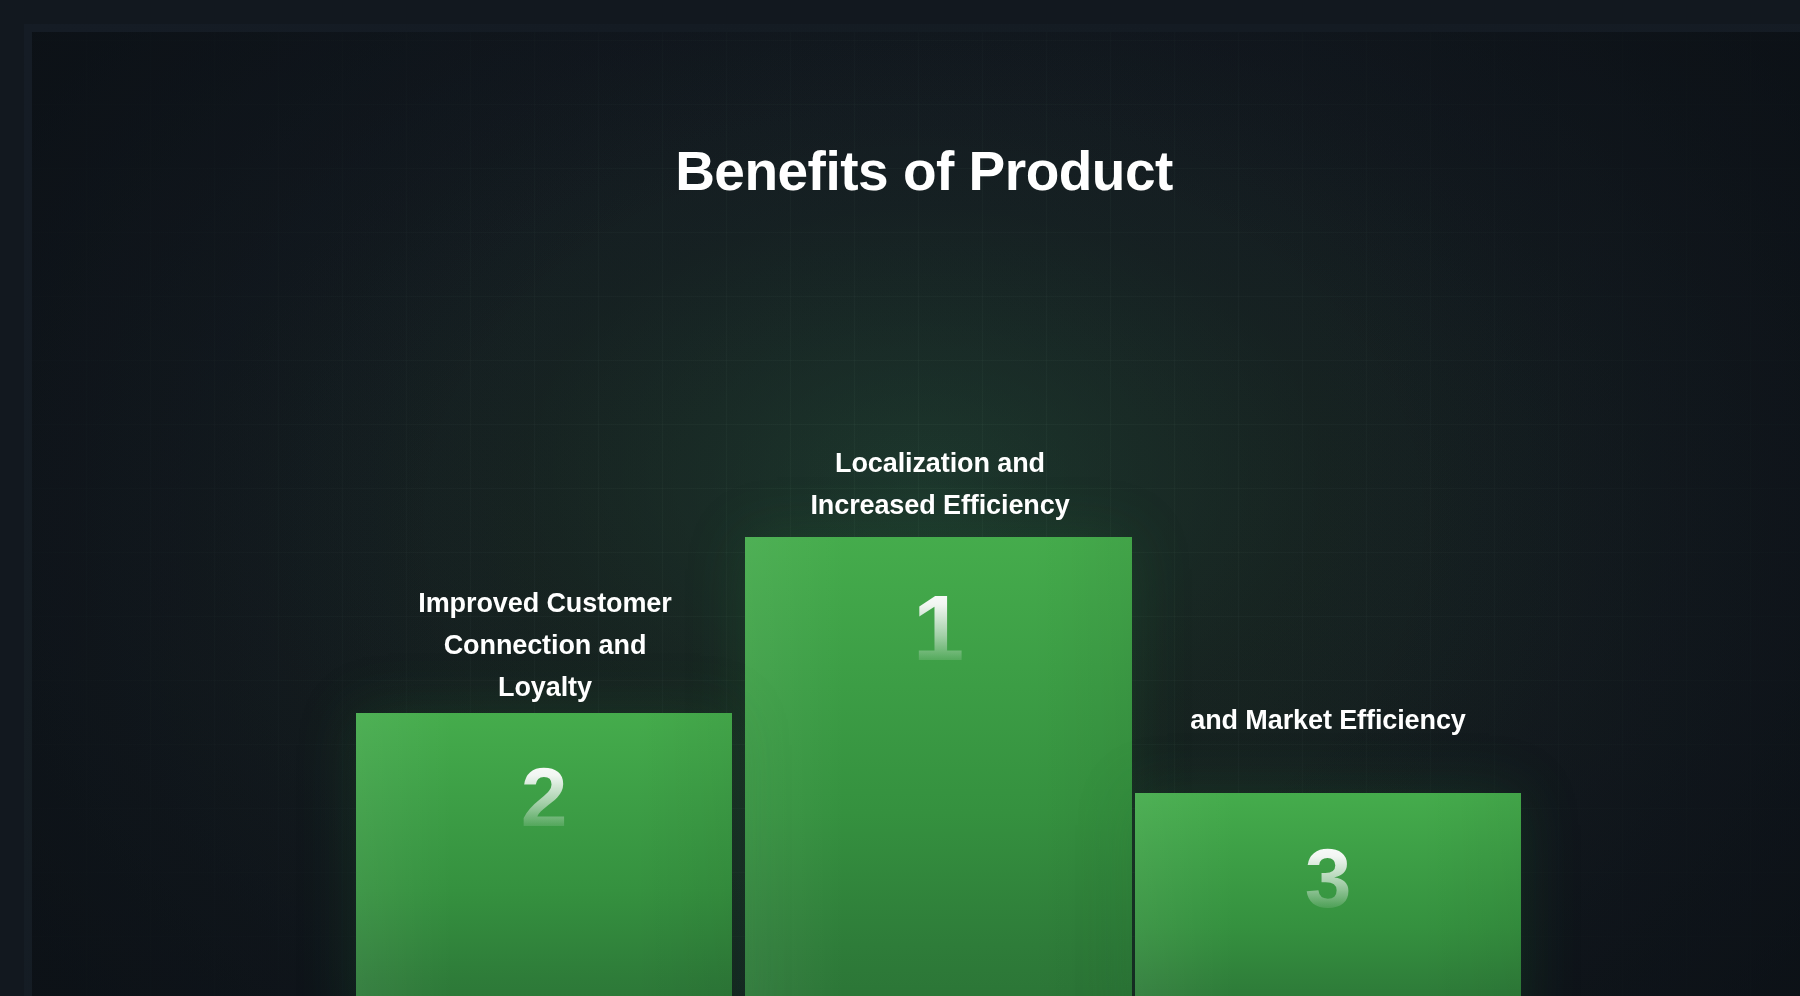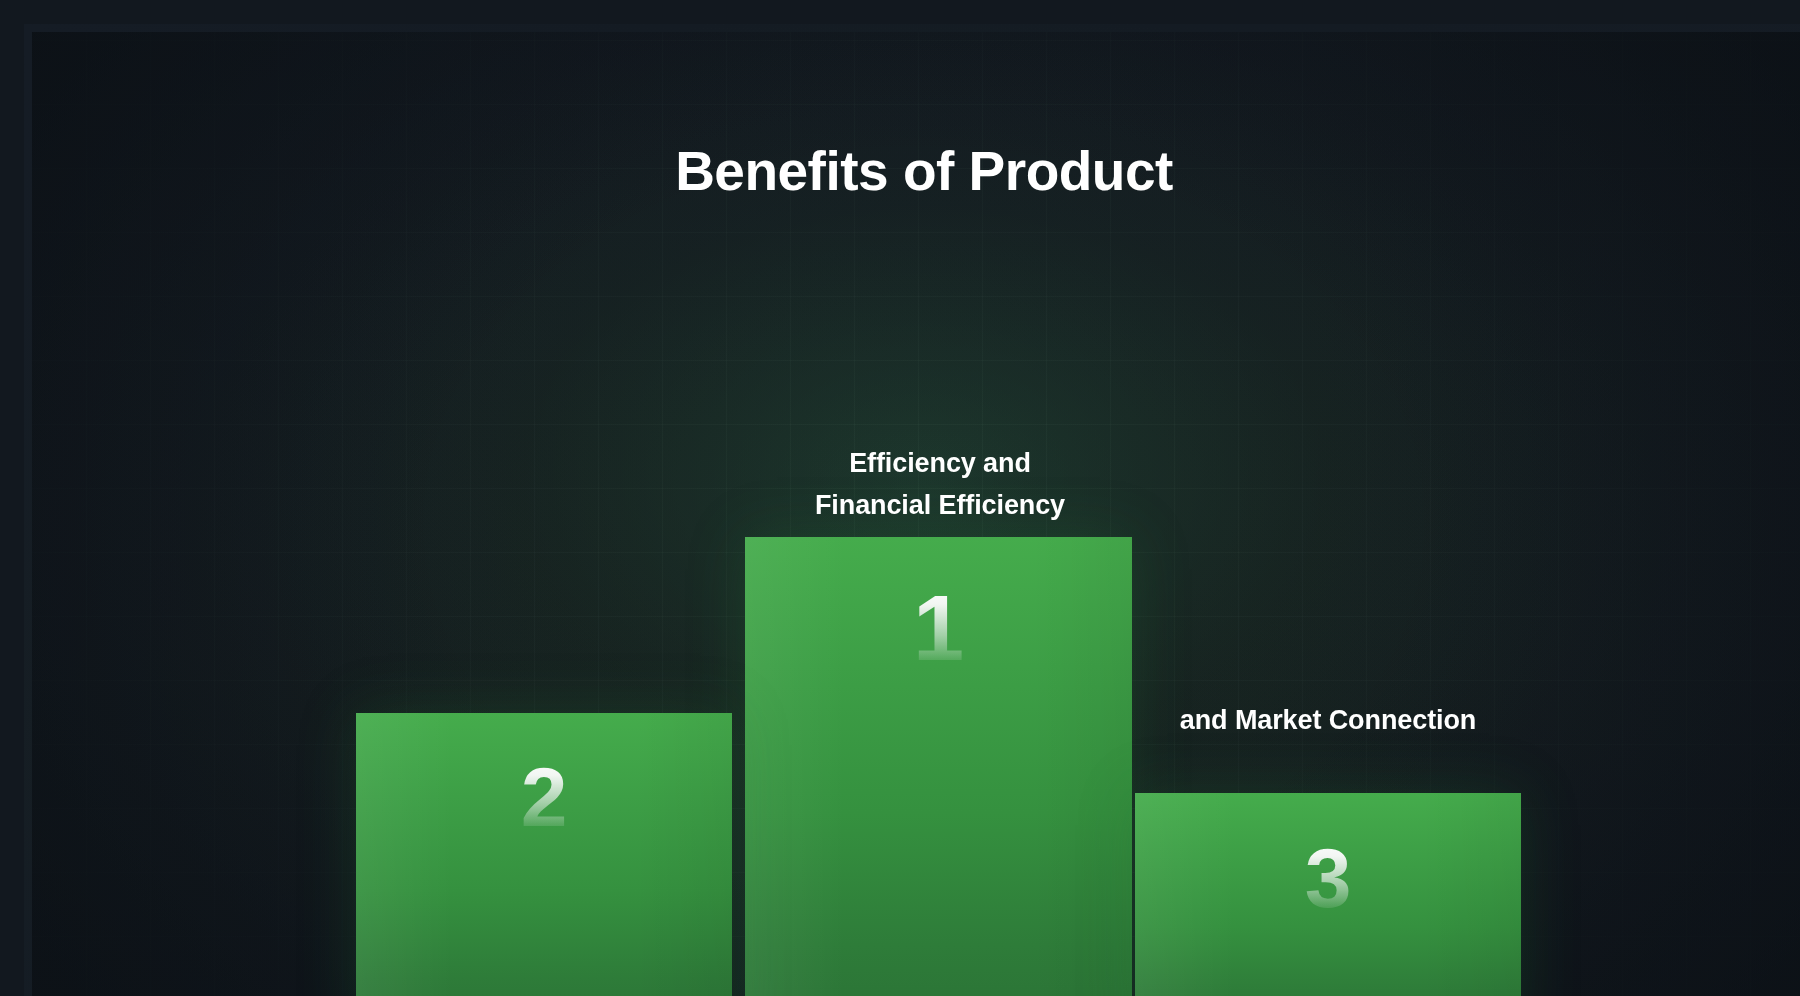--- a/index.html
+++ b/index.html
@@ -133,31 +133,36 @@
   <div id="grid"></div>
   <div id="grid-fade"></div>
 
   <div id="title-block">
     <span class="title-line title-line-1">Benefits of Product</span>
   </div>
 
   <div id="podium">
 
     <div class="bar-label" id="label-1">
-      <div>Efficiency and</div>
-      <div>Financial Efficiency</div>
+      <div>Localization and</div>
+      <div>Increased Efficiency</div>
     </div>
     <div class="bar" id="bar-1"></div>
     <div class="rank" id="rank-1">1</div>
 
+    <div class="bar-label" id="label-2">
+      <div>Improved Customer</div>
+      <div>Connection and</div>
+      <div>Loyalty</div>
+    </div>
     <div class="bar" id="bar-2"></div>
     <div class="rank" id="rank-2">2</div>
 
     <div class="bar-label" id="label-3">
-      <div>and Market Connection</div>
+      <div>and Market Efficiency</div>
     </div>
     <div class="bar" id="bar-3"></div>
     <div class="rank" id="rank-3">3</div>
 
   </div>
 
   <div id="vignette"></div>
 </div>
 
 </body></html>

